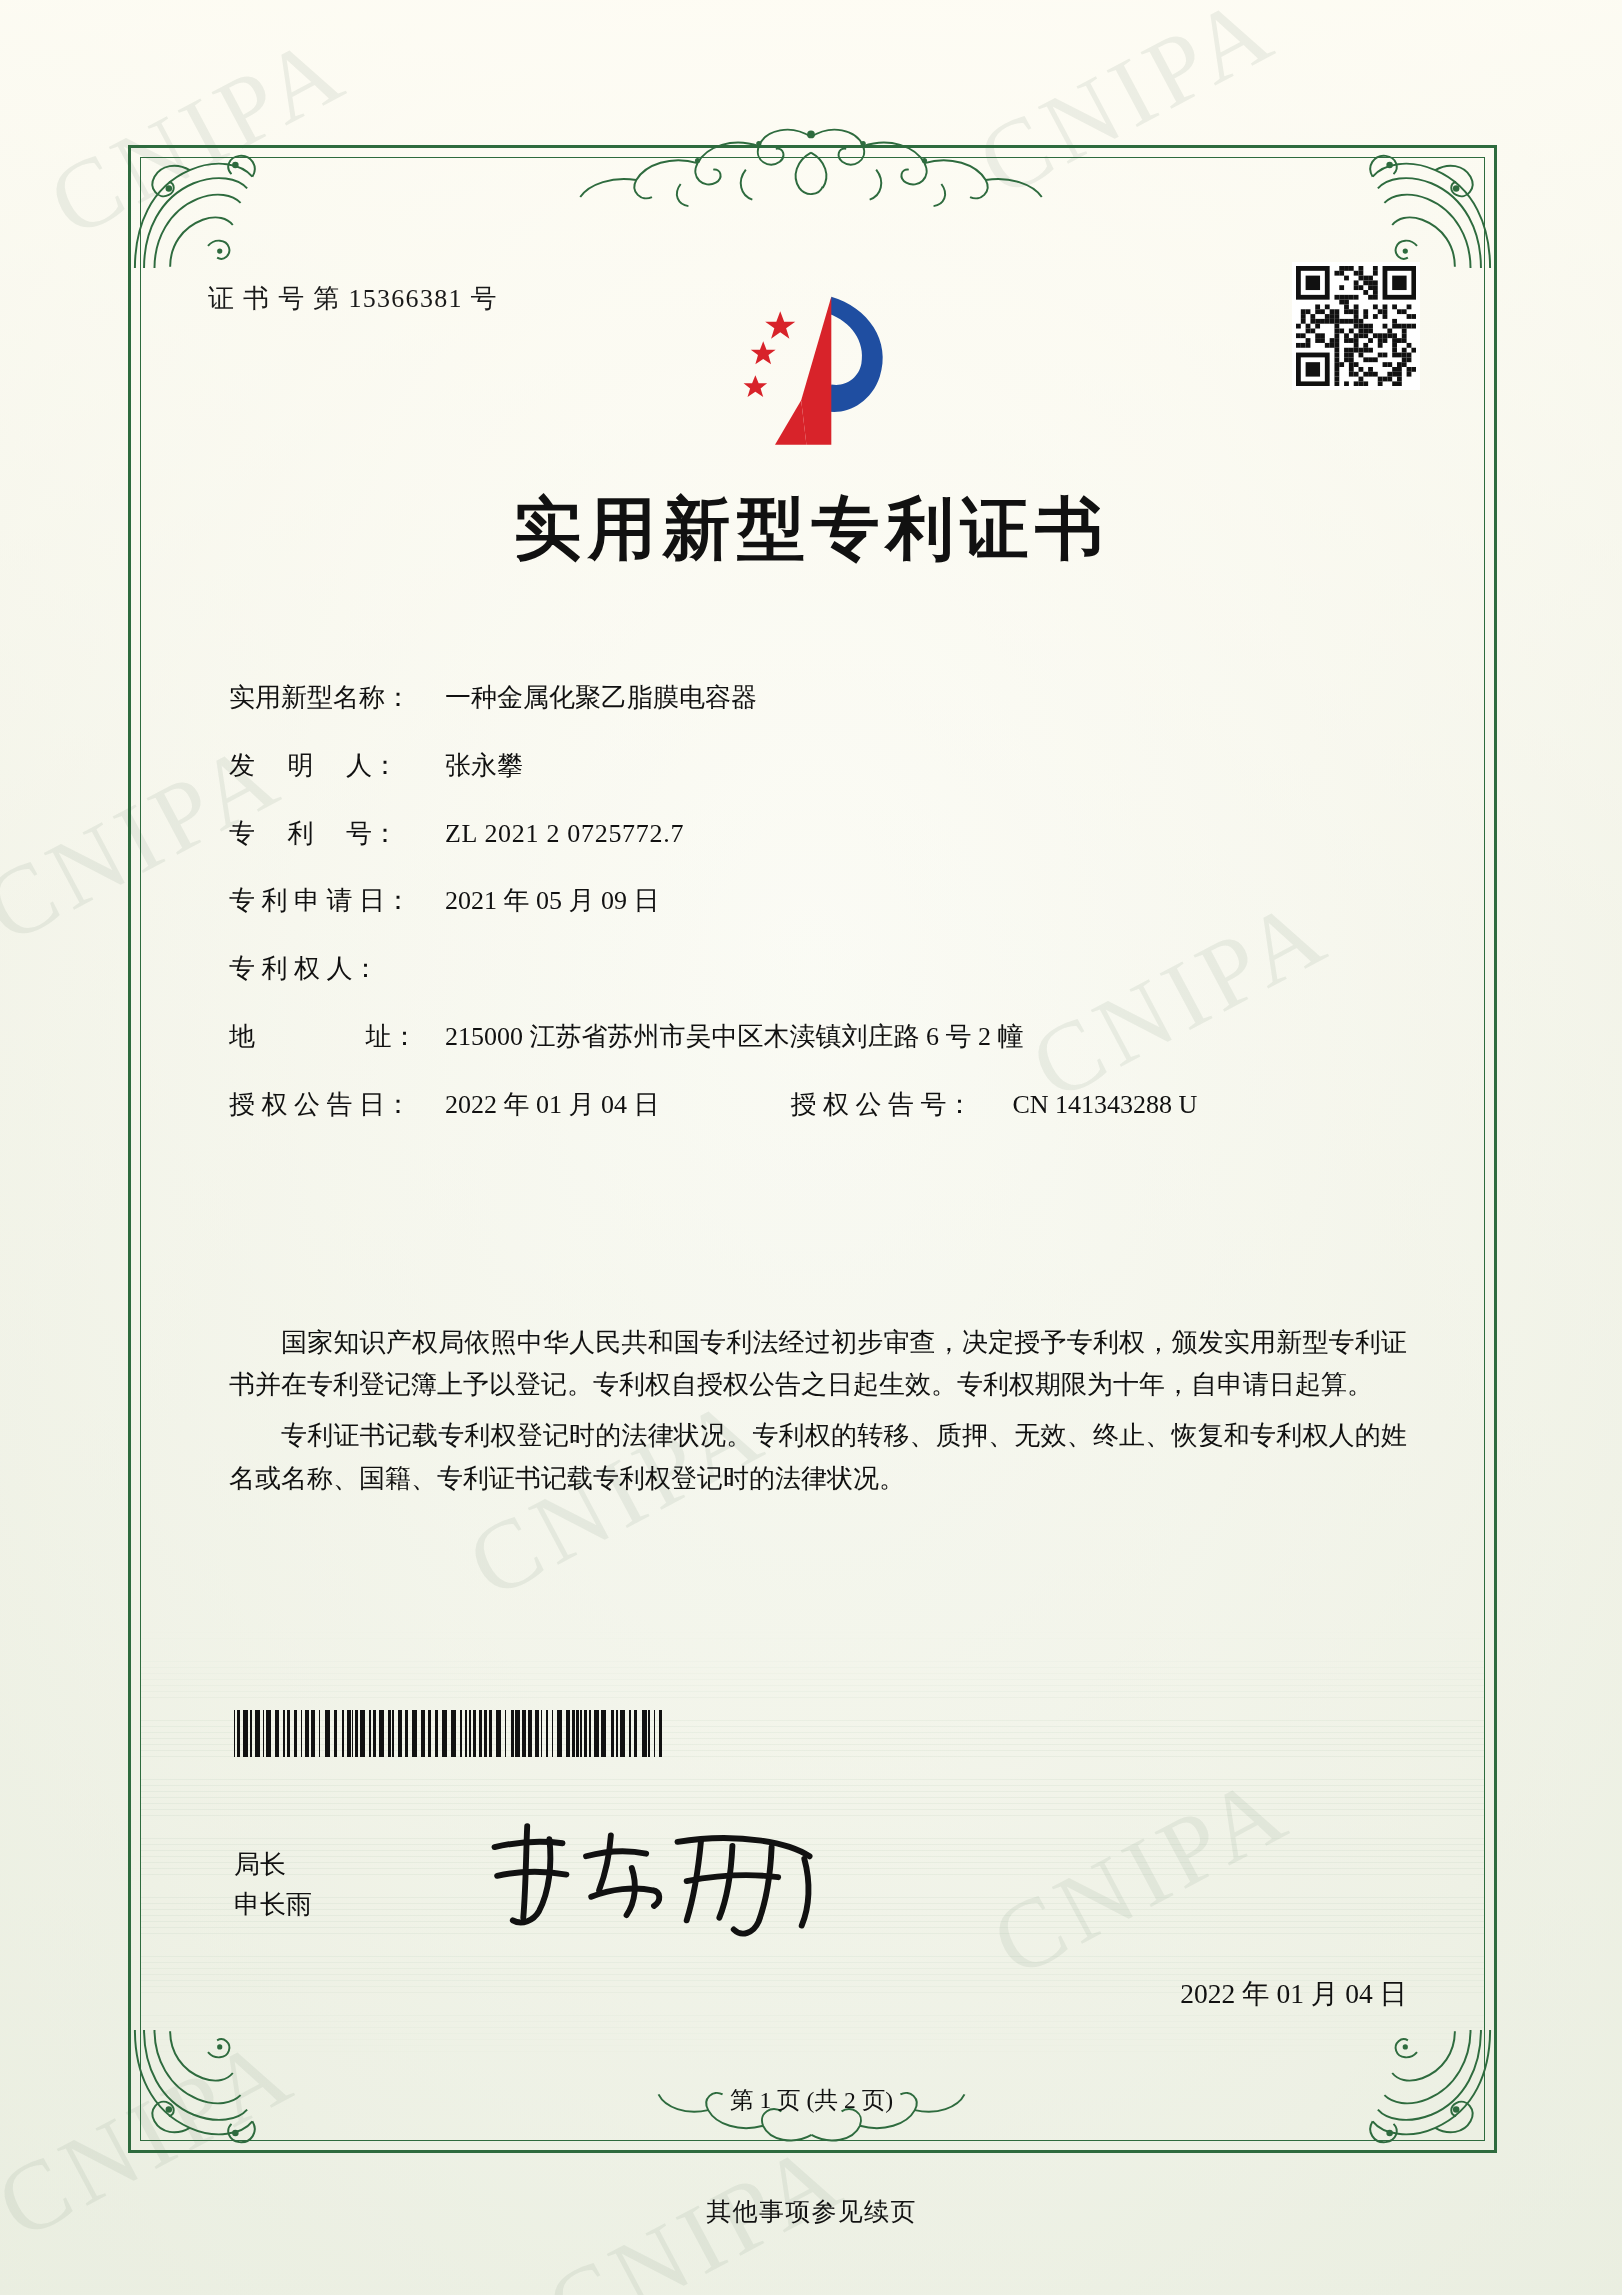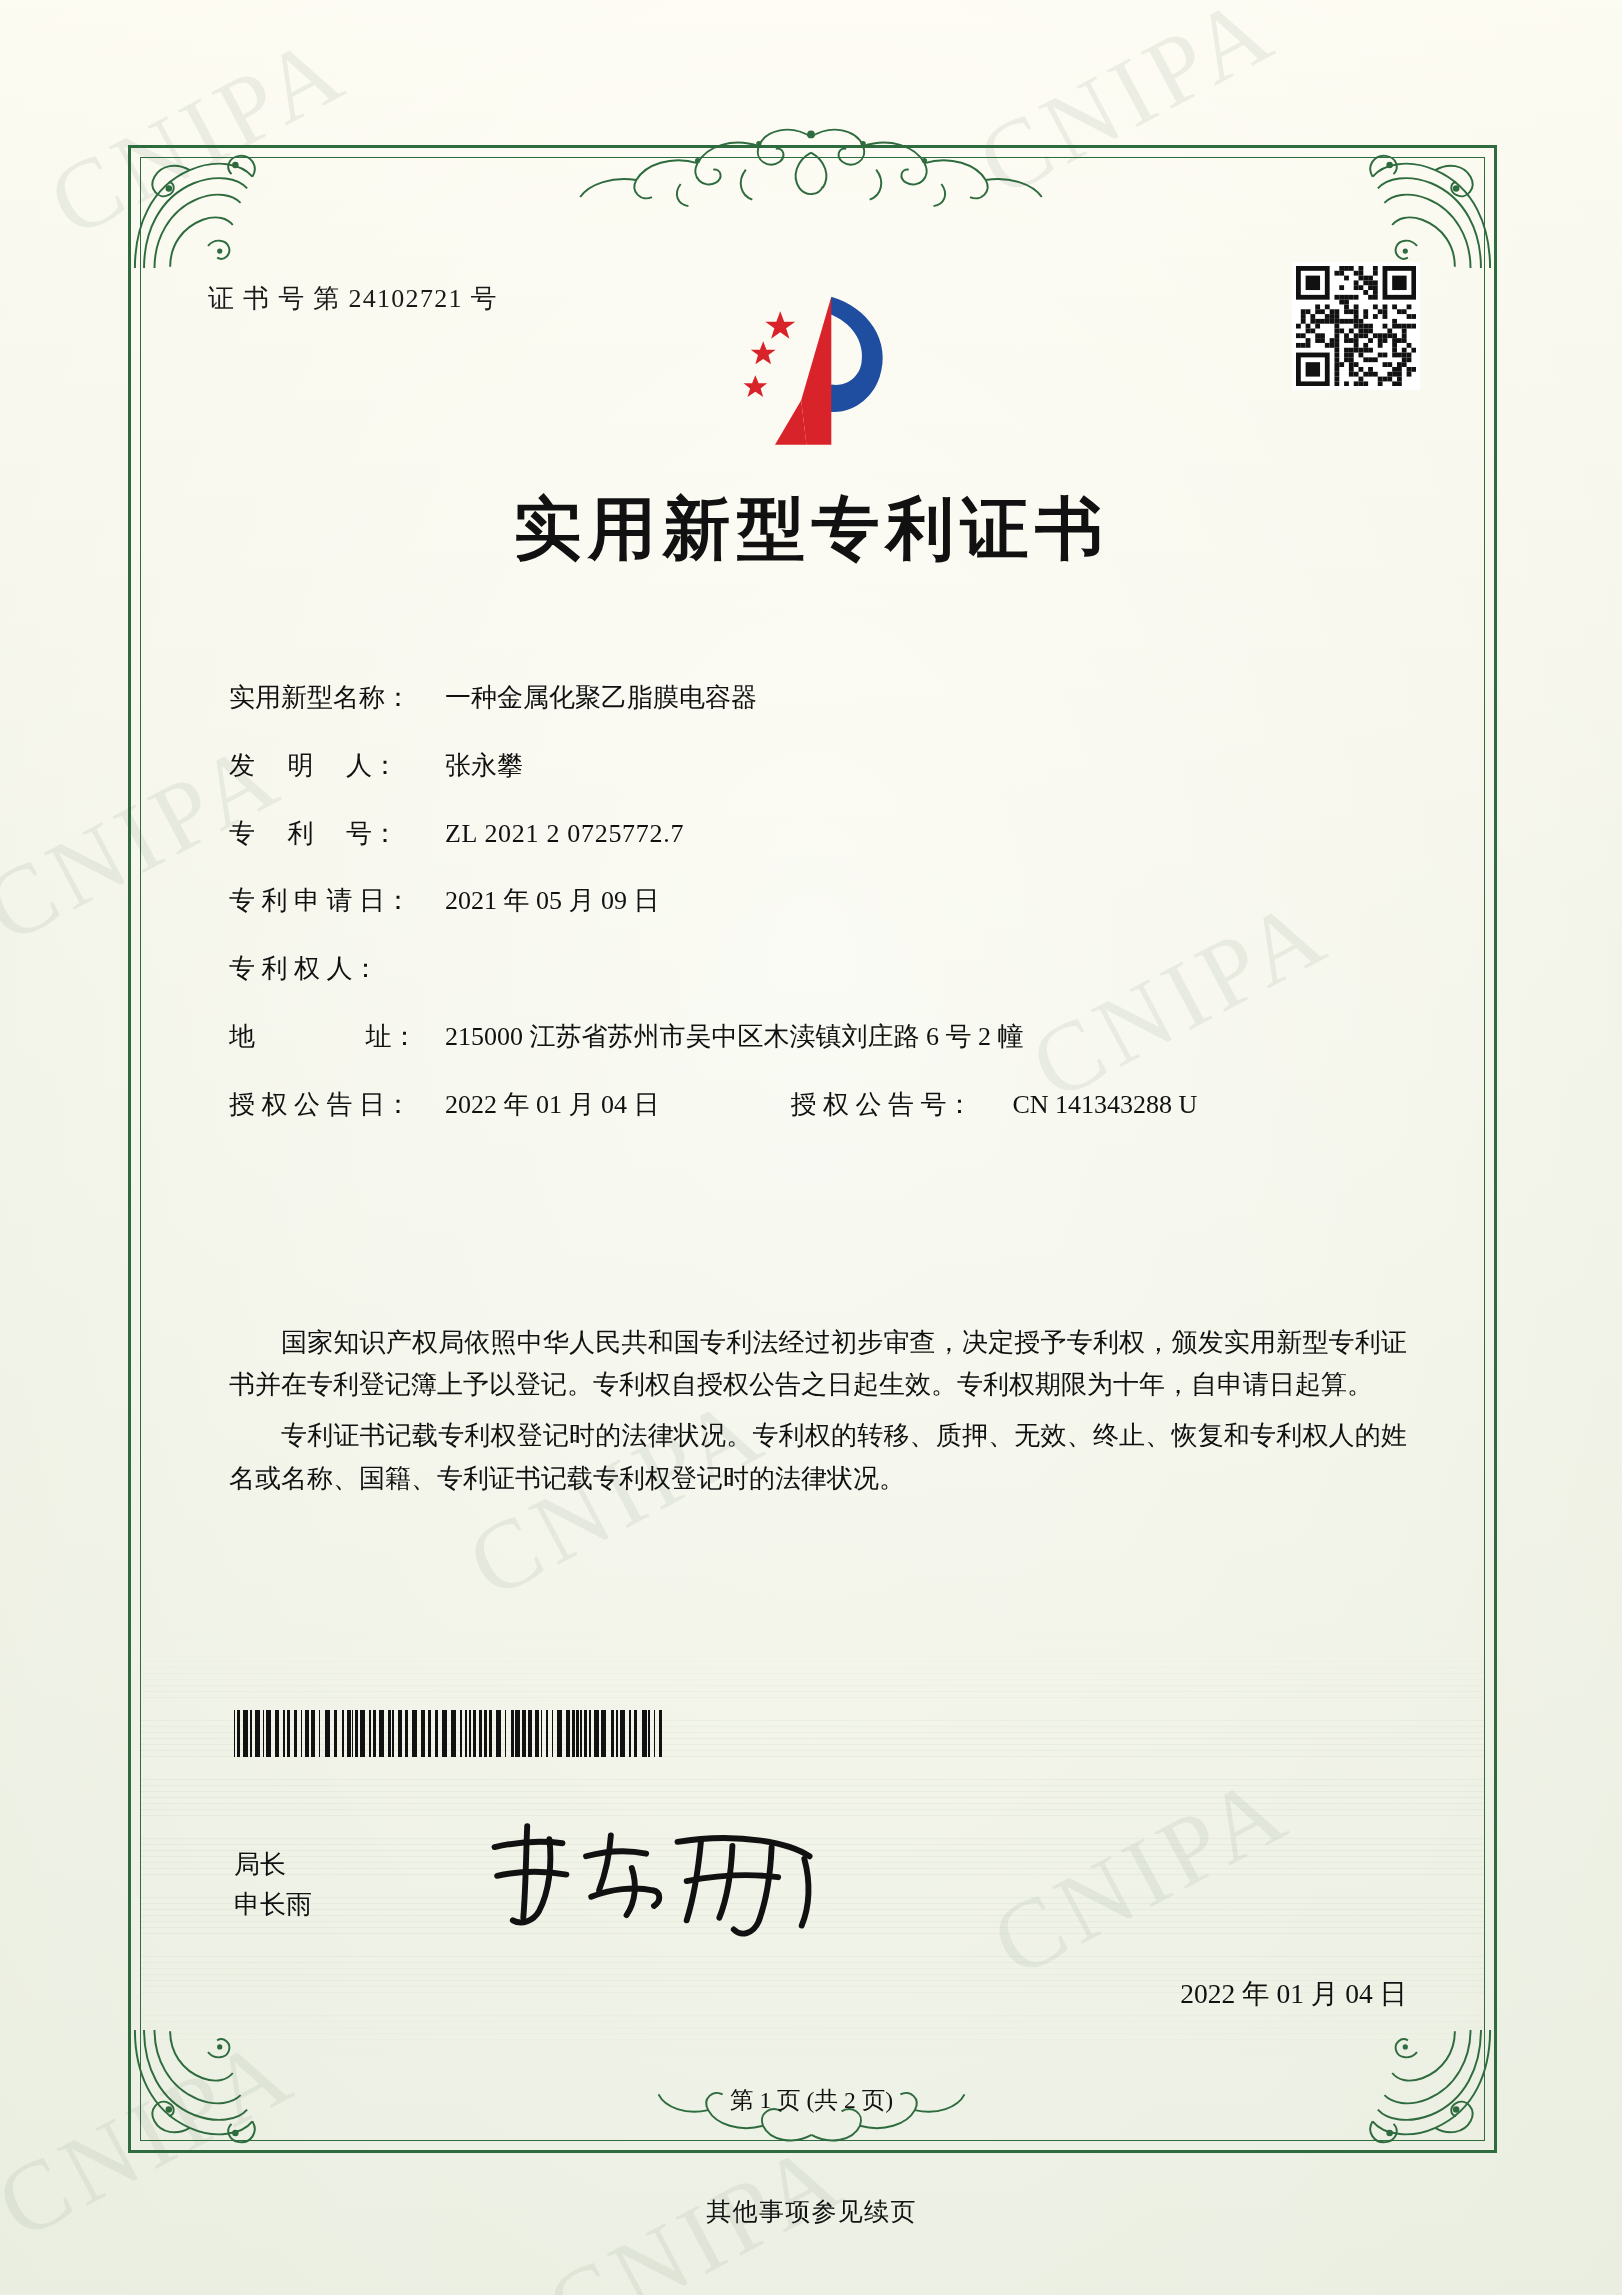--- a/index.html
+++ b/index.html
@@ -412,21 +412,21 @@
         <path d="M118 150 C 128 138, 146 140, 150 152 C 154 164, 142 174, 132 168"></path>
       </g>
       <g fill="#2e6b3e">
         <circle cx="58" cy="62" r="5"></circle>
         <circle cx="160" cy="26" r="5"></circle>
         <circle cx="136" cy="158" r="4"></circle>
       </g>
     </svg>
   </div>
 
-  <div class="cert-no">证 书 号 第 24102721 号</div>
+  <div class="cert-no">证 书 号 第 15366381 号</div>
 
   <div class="qr">
     <div class="qrgrid" id="qrgrid"><svg viewBox="0 0 25 25" xmlns="http://www.w3.org/2000/svg" style="width:100%;height:100%">
           <rect width="25" height="25" fill="#fff"></rect>
           <rect x="9" y="0" width="1" height="1" fill="#111"></rect>
           <rect x="10" y="0" width="1" height="1" fill="#111"></rect>
           <rect x="11" y="0" width="1" height="1" fill="#111"></rect>
           <rect x="13" y="0" width="1" height="1" fill="#111"></rect>
           <rect x="16" y="0" width="1" height="1" fill="#111"></rect>
           <rect x="8" y="1" width="1" height="1" fill="#111"></rect>

